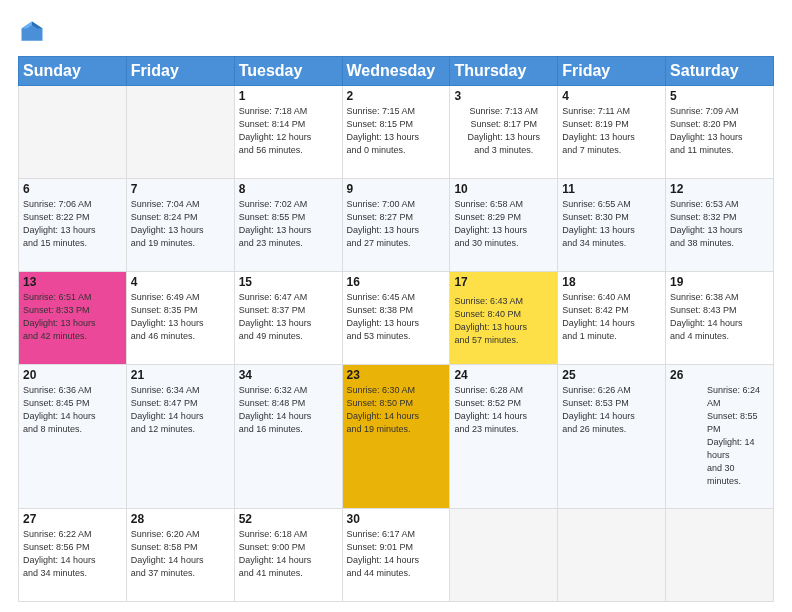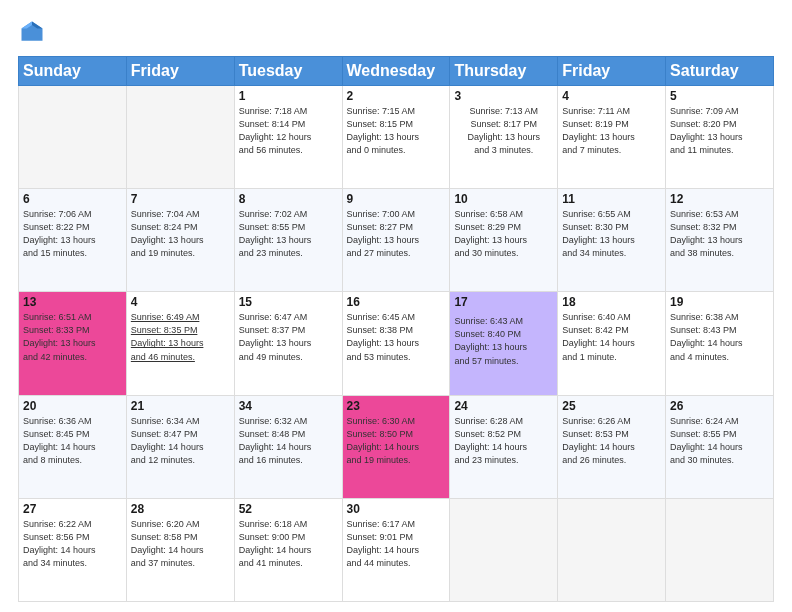--- a/index.html
+++ b/index.html
@@ -229,40 +229,40 @@
         <tr>
           <td style="background-color: #ec4899;">
             <span class="day-num">13</span>
             <div class="day-info" style="white-space: pre-line;">Sunrise: 6:51 AM
 Sunset: 8:33 PM
 Daylight: 13 hours
 and 42 minutes.</div>
           </td>
           <td style="background-color: rgb(255, 255, 255);">
             <span class="day-num">4</span>
-            <div class="day-info" style="white-space: pre-line; text-decoration: underline;">Sunrise: 6:49 AM
+            <div class="day-info" style="white-space: pre-line;">Sunrise: 6:49 AM
 Sunset: 8:35 PM
 Daylight: 13 hours
 and 46 minutes.</div>
           </td>
           <td style="background-color: rgb(255, 255, 255);">
             <span class="day-num">15</span>
             <div class="day-info" style="white-space: pre-line;">Sunrise: 6:47 AM
 Sunset: 8:37 PM
 Daylight: 13 hours
 and 49 minutes.</div>
           </td>
           <td style="background-color: rgb(255, 255, 255);">
             <span class="day-num">16</span>
             <div class="day-info" style="white-space: pre-line;">Sunrise: 6:45 AM
 Sunset: 8:38 PM
 Daylight: 13 hours
 and 53 minutes.</div>
           </td>
-          <td style="background-color: #c4b5fd;">
+          <td style="background-color: #fde047;">
             <span class="day-num">17</span>
             <div class="day-info" style="white-space: pre-line; margin-top: 6px;">Sunrise: 6:43 AM
 Sunset: 8:40 PM
 Daylight: 13 hours
 and 57 minutes.</div>
           </td>
           <td style="background-color: rgb(255, 255, 255);">
             <span class="day-num">18</span>
             <div class="day-info" style="white-space: pre-line;">Sunrise: 6:40 AM
 Sunset: 8:42 PM
@@ -292,21 +292,21 @@
 Daylight: 14 hours
 and 12 minutes.</div>
           </td>
           <td style="background-color: rgb(245, 248, 253);">
             <span class="day-num">34</span>
             <div class="day-info" style="white-space: pre-line;">Sunrise: 6:32 AM
 Sunset: 8:48 PM
 Daylight: 14 hours
 and 16 minutes.</div>
           </td>
-          <td style="background-color: #ec4899;">
+          <td style="background-color: #eab308;">
             <span class="day-num">23</span>
             <div class="day-info" style="white-space: pre-line;">Sunrise: 6:30 AM
 Sunset: 8:50 PM
 Daylight: 14 hours
 and 19 minutes.</div>
           </td>
           <td style="background-color: rgb(245, 248, 253);">
             <span class="day-num">24</span>
             <div class="day-info" style="white-space: pre-line;">Sunrise: 6:28 AM
 Sunset: 8:52 PM
@@ -315,21 +315,21 @@
           </td>
           <td style="background-color: rgb(245, 248, 253);">
             <span class="day-num">25</span>
             <div class="day-info" style="white-space: pre-line;">Sunrise: 6:26 AM
 Sunset: 8:53 PM
 Daylight: 14 hours
 and 26 minutes.</div>
           </td>
           <td style="background-color: rgb(245, 248, 253);">
             <span class="day-num">26</span>
-            <div class="day-info" style="white-space: pre-line;">Sunrise: 6:24 AM
+            <div class="day-info" style="white-space: pre-line; margin-left: 37px;">Sunrise: 6:24 AM
 Sunset: 8:55 PM
 Daylight: 14 hours
 and 30 minutes.</div>
           </td>
         </tr>
         <tr>
           <td style="background-color: rgb(255, 255, 255);">
             <span class="day-num">27</span>
             <div class="day-info" style="white-space: pre-line;">Sunrise: 6:22 AM
 Sunset: 8:56 PM

